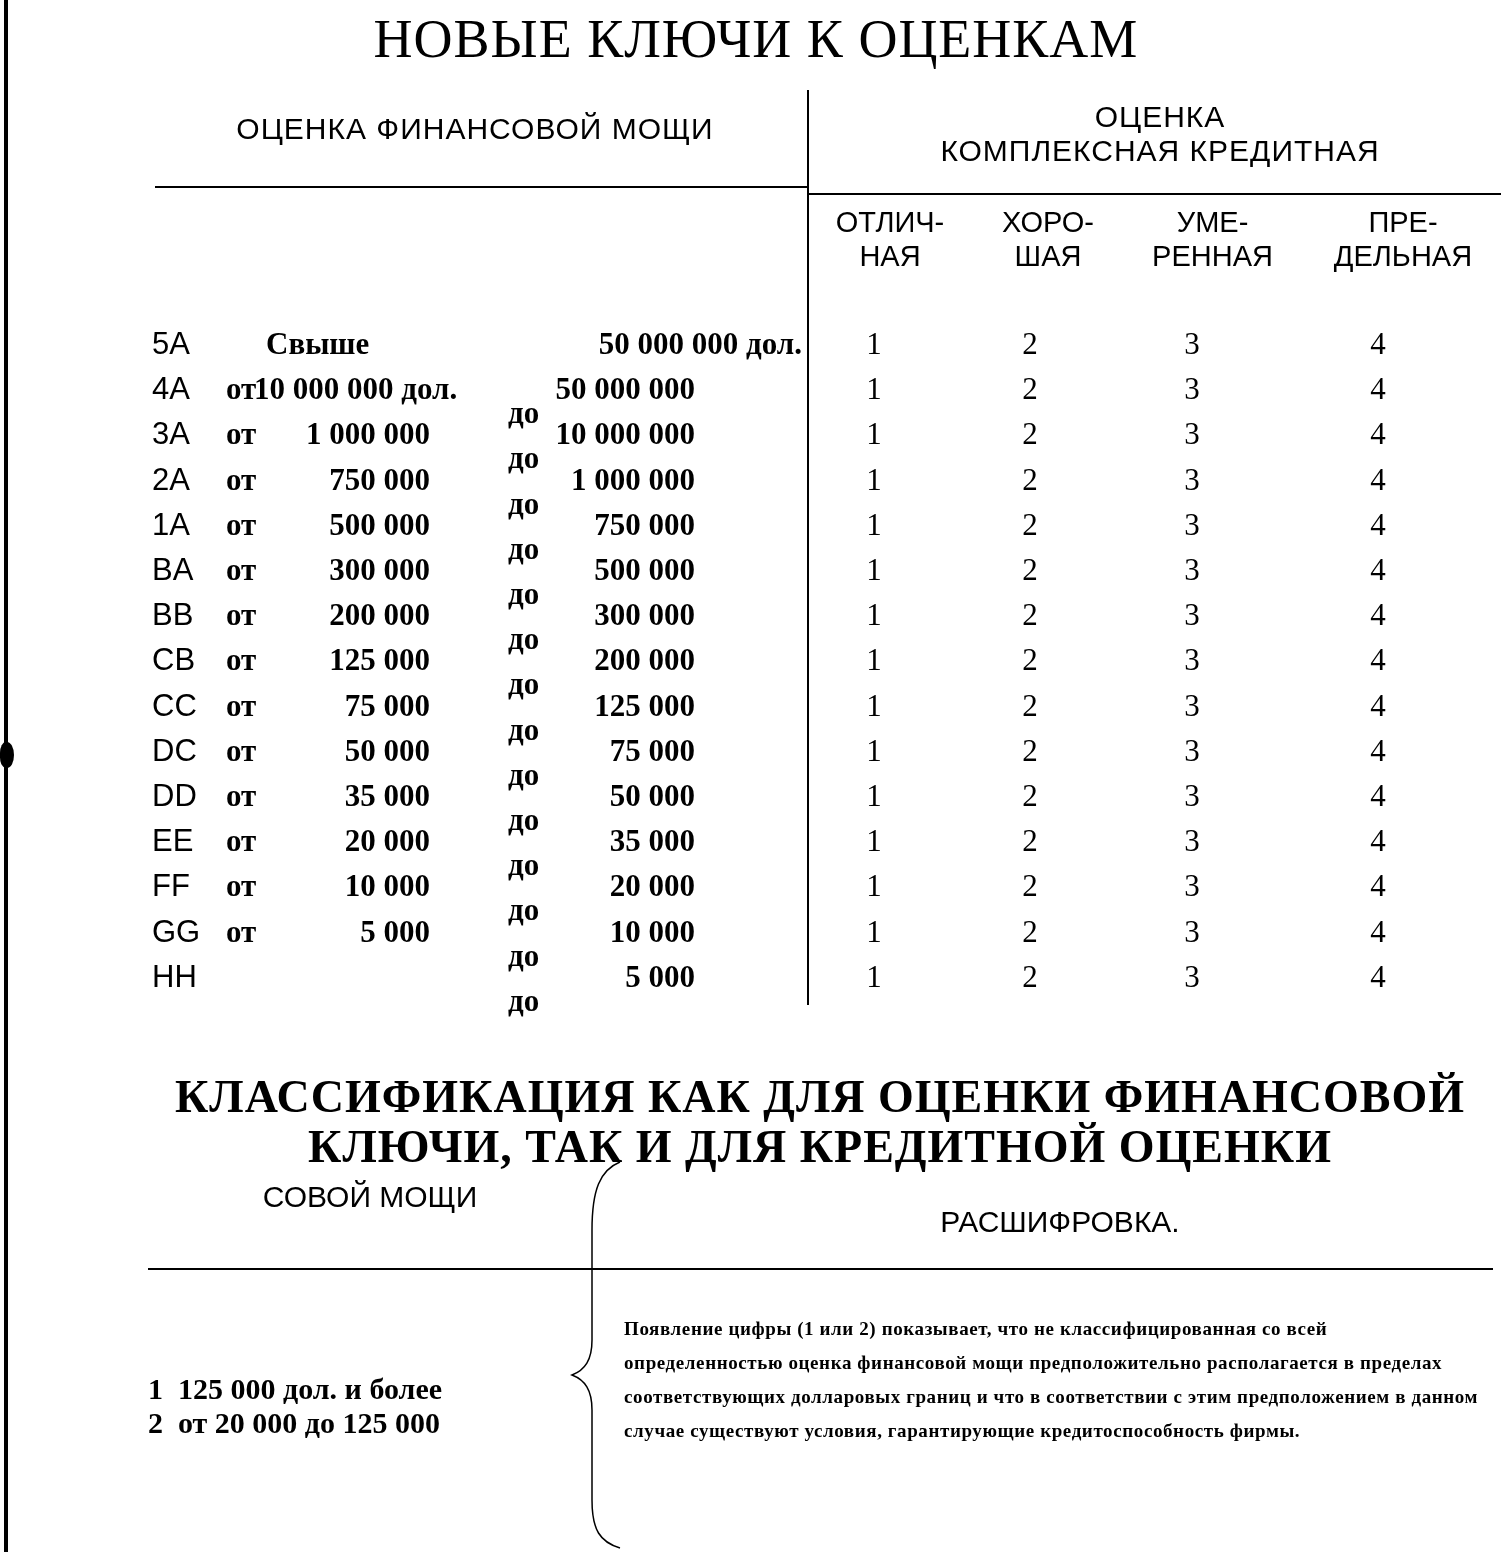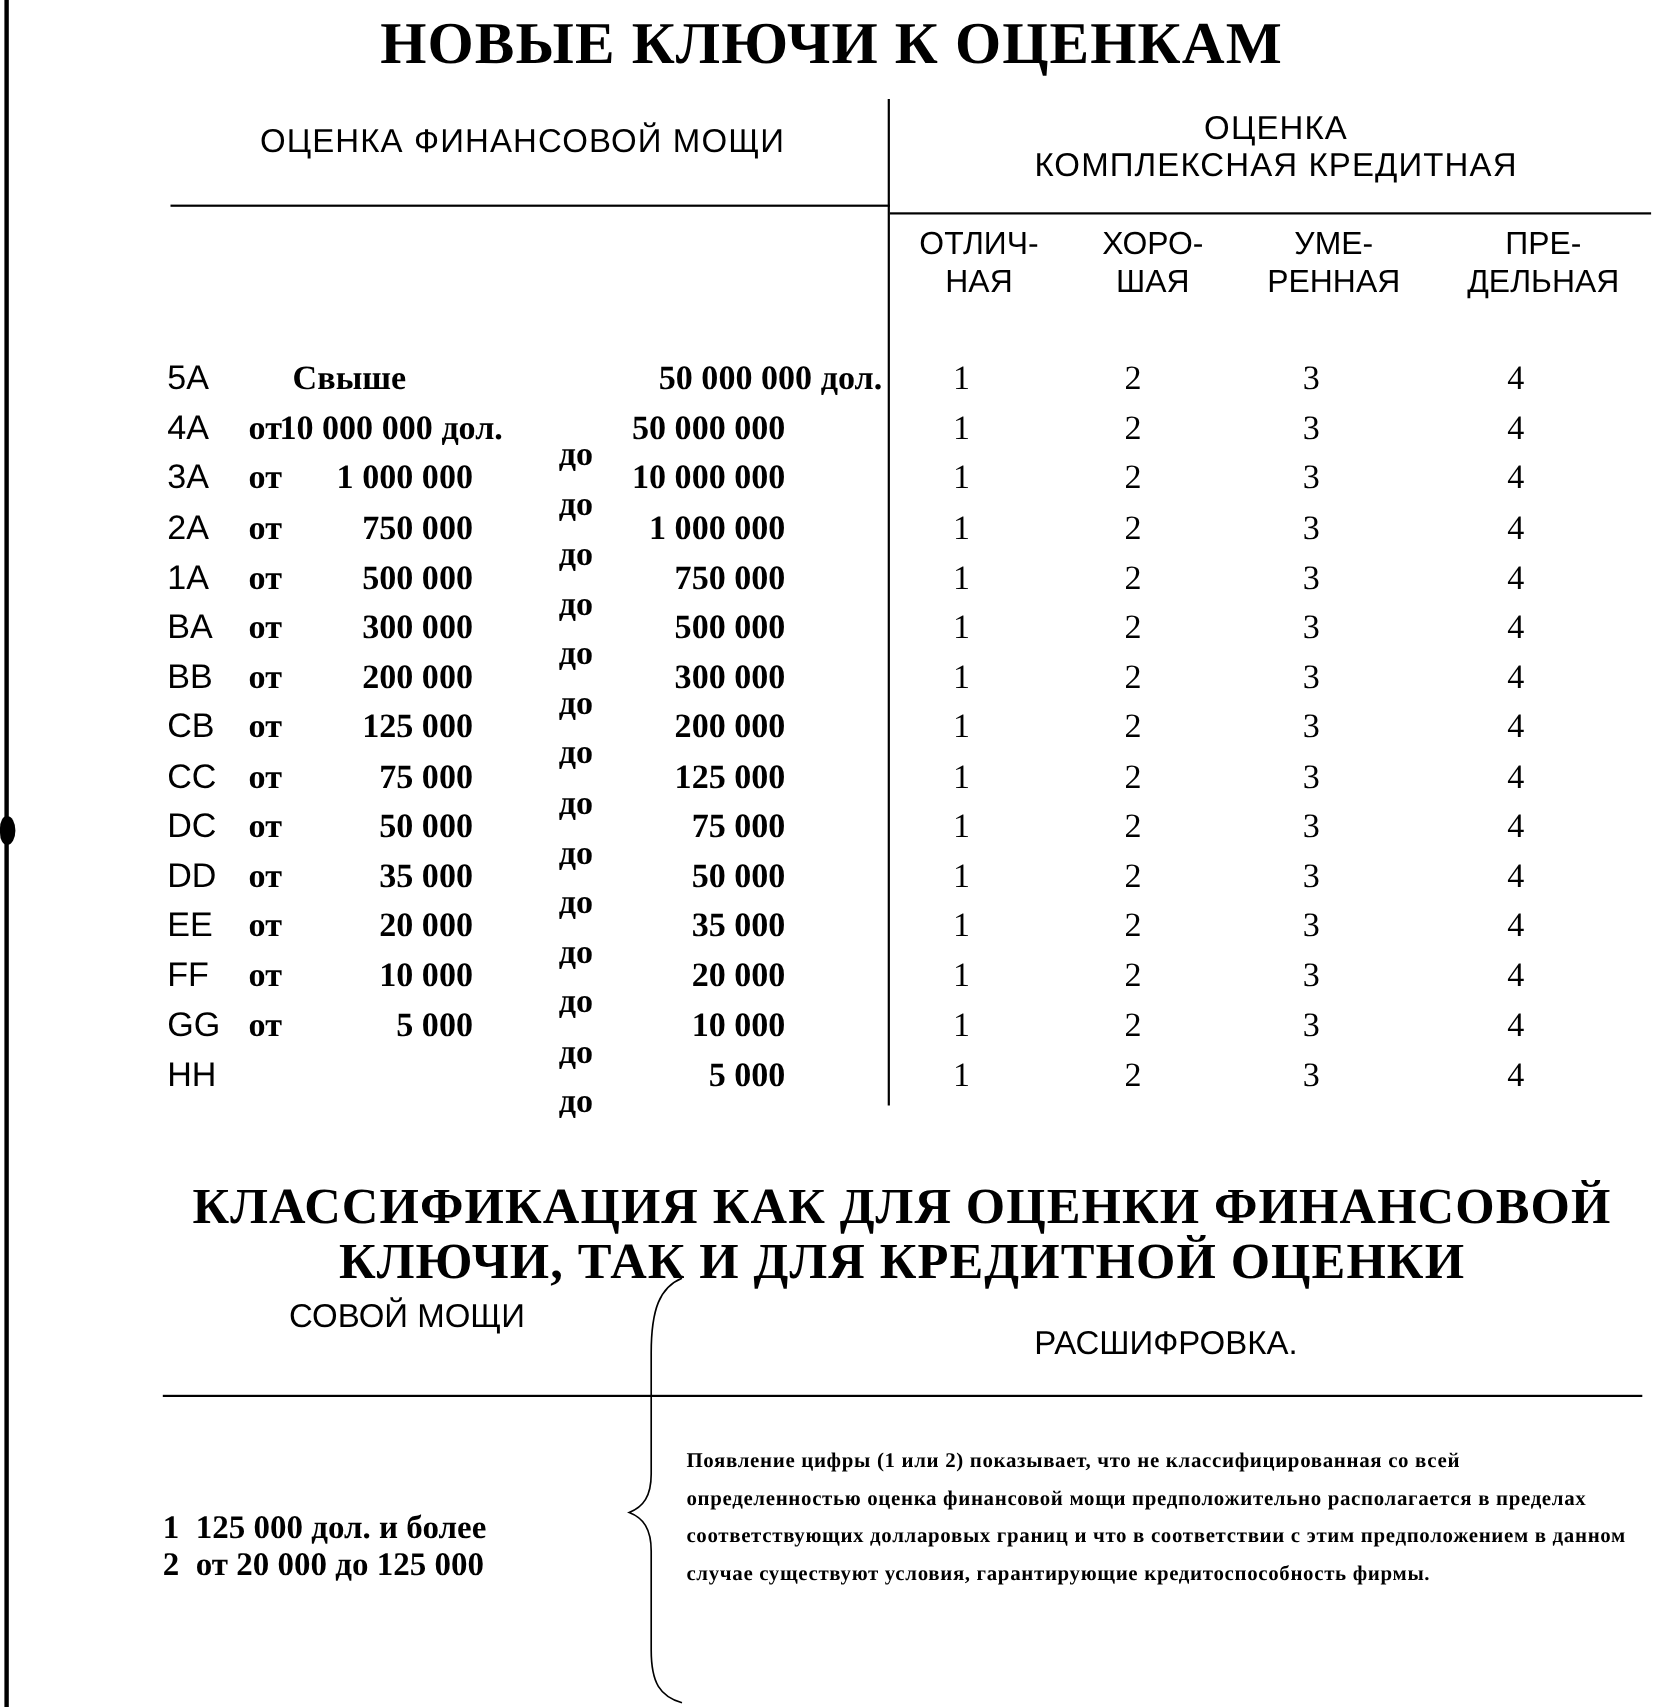--- a/index.html
+++ b/index.html
@@ -1,36 +1,36 @@
 <!DOCTYPE html>
 <html><head>
 <meta charset="utf-8">
 <style>
   html, body { margin: 0; padding: 0; background: #ffffff; }
   body { width: 1512px; height: 1552px; position: relative; overflow: hidden; color: #000; font-family: "Liberation Serif", "DejaVu Serif", serif; }
   .left-rule { position: absolute; left: 4px; top: 0; width: 4px; height: 1552px; background: #000; }
   .left-marker { position: absolute; left: 0; top: 742px; width: 14px; height: 26px; background: #000; border-radius: 50% 60% 60% 50%; }
 
-  .title { position: absolute; left: 0; width: 1512px; top: 8px; text-align: center; font-weight: bold; font-size: 54px; letter-spacing: 1px; }
+  .title { position: absolute; left: 0; width: 1512px; top: 8px; text-align: center; font-weight: normal; font-size: 54px; letter-spacing: 1px; }
 
   .sec-head-left { position: absolute; left: 150px; width: 650px; top: 112px; text-align: center; font-family: "Liberation Sans", sans-serif; font-size: 30px; letter-spacing: 1px; }
   .sec-head-right { position: absolute; left: 820px; width: 680px; top: 100px; text-align: center; font-family: "Liberation Sans", sans-serif; font-size: 30px; letter-spacing: 1px; line-height: 34px; }
   .vline { position: absolute; left: 807px; top: 90px; width: 2px; height: 915px; background: #000; }
   .hline1 { position: absolute; left: 155px; top: 186px; width: 654px; height: 2px; background: #000; }
   .hline2 { position: absolute; left: 809px; top: 193px; width: 692px; height: 2px; background: #000; }
 
   .col-head { position: absolute; top: 205px; text-align: center; font-family: "Liberation Sans", sans-serif; font-size: 29px; line-height: 34px; }
 
   .row { position: absolute; left: 0; height: 44px; font-size: 31px; font-weight: bold; }
   .row span { position: absolute; white-space: pre; }
   .c-code { left: 152px; font-family: "Liberation Sans", sans-serif; font-weight: normal; }
   .c-from { left: 226px; }
   .c-fromval { left: 260px; width: 170px; text-align: right; }
   .c-to { left: 508px; margin-top: 24px; }
-  .c-toval { left: 528px; width: 186px; text-align: right; }
+  .c-toval { left: 509px; width: 186px; text-align: right; }
   .c-r { width: 40px; text-align: center; font-weight: normal; font-family: "Liberation Serif", serif; }
 
   .sub-title { position: absolute; left: 150px; width: 1340px; top: 1058px; text-align: center; font-weight: bold; font-size: 46px; line-height: 50px; letter-spacing: 1px; margin-top: 14px; }
 
   .legend-head-left { position: absolute; left: 150px; width: 440px; top: 1180px; text-align: center; font-family: "Liberation Sans", sans-serif; font-size: 30px; line-height: 34px; }
   .legend-head-right { position: absolute; left: 620px; width: 880px; top: 1205px; text-align: center; font-family: "Liberation Sans", sans-serif; font-size: 30px; }
   .hline3 { position: absolute; left: 148px; top: 1268px; width: 1345px; height: 2px; background: #000; }
   .brace { position: absolute; left: 570px; top: 1160px; width: 60px; height: 390px; }
 
   .legend-item { position: absolute; left: 148px; font-size: 30px; font-weight: bold; }

